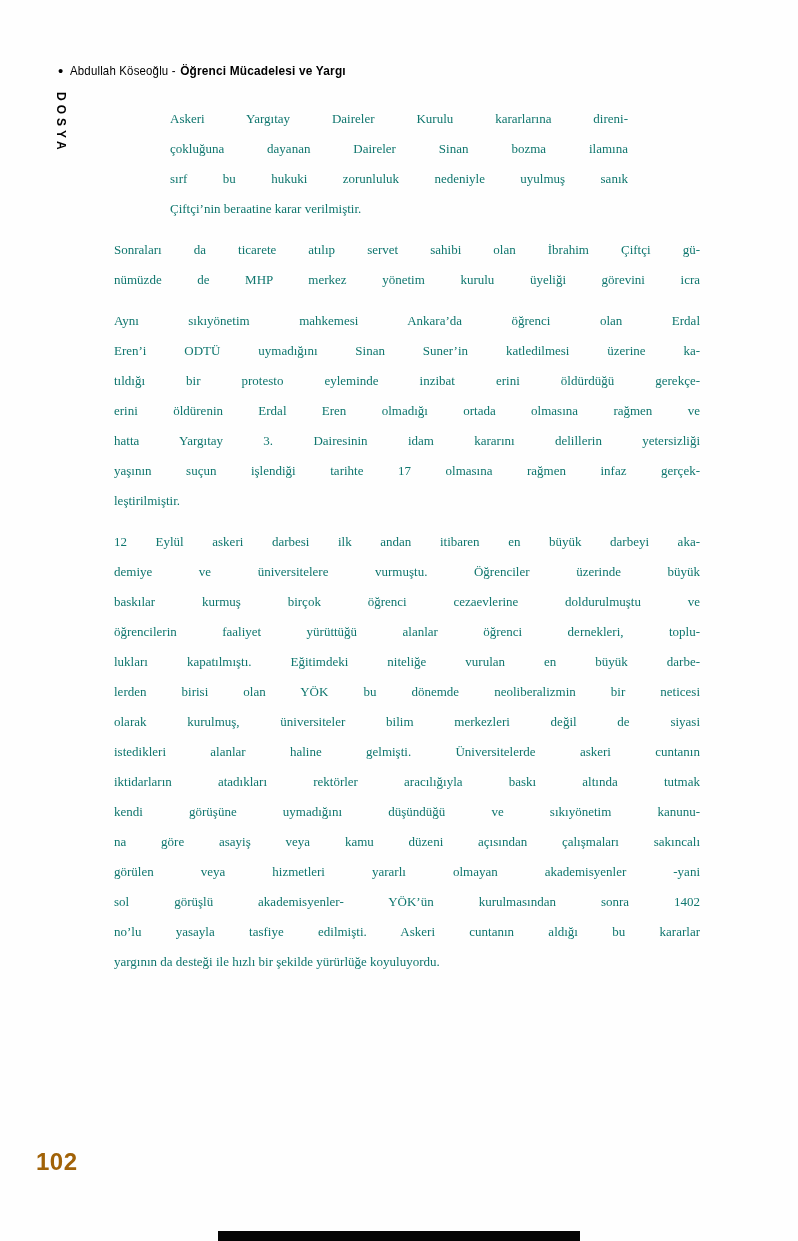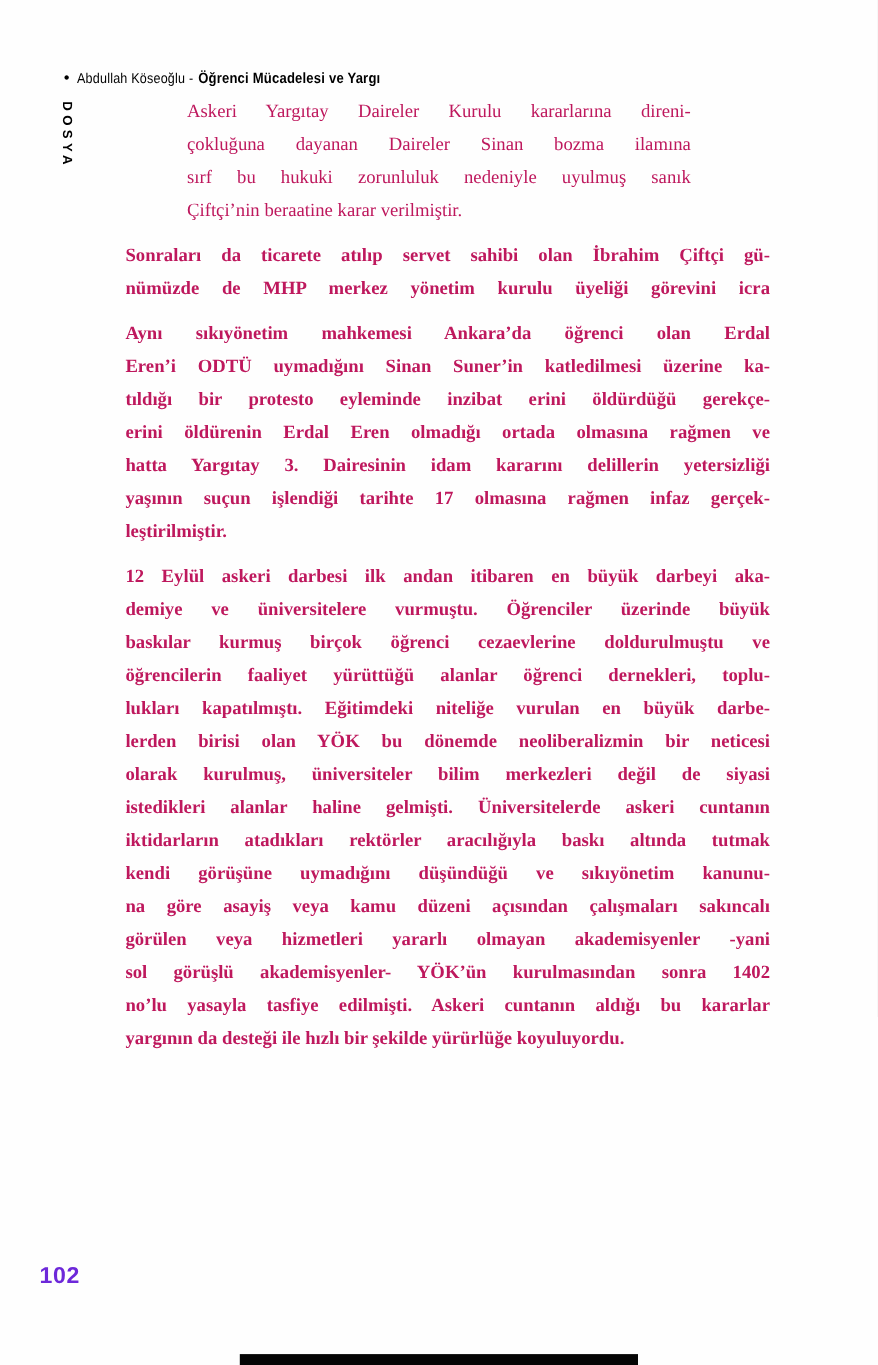--- a/index.html
+++ b/index.html
@@ -59,53 +59,52 @@
     font-family: "Liberation Sans", sans-serif;
     font-weight: 700;
     font-size: 12px;
     letter-spacing: 4px;
     color: #000;
   }
 
   
   .content {
     position: absolute;
-    top: 86px;
+    top: 104px;
     left: 114px;
     width: 604px;
-    font-size: 17px;
+    font-size: 13px;
     line-height: 30px;
-    color: #be185d;
+    color: #0f766e;
   }
   .quote {
     margin: 0 90px 11px 56px;
   }
   .para {
     margin: 0 18px 11px 0;
-    font-weight: bold;
   }
   .line {
     white-space: nowrap;
     text-align: justify;
     text-align-last: justify;
   }
   .line.last {
     text-align-last: left;
   }
 
   
   .page-number {
     position: absolute;
     left: 36px;
     top: 1148px;
     font-family: "Liberation Sans", sans-serif;
     font-weight: 700;
-    font-size: 21px;
+    font-size: 24px;
     letter-spacing: 0.5px;
-    color: #6d28d9;
+    color: #a16207;
   }
 
   
   .bottom-bar {
     position: absolute;
     bottom: 0;
     left: 50%;
     transform: translateX(-50%);
     width: 362px;
     height: 10px;

